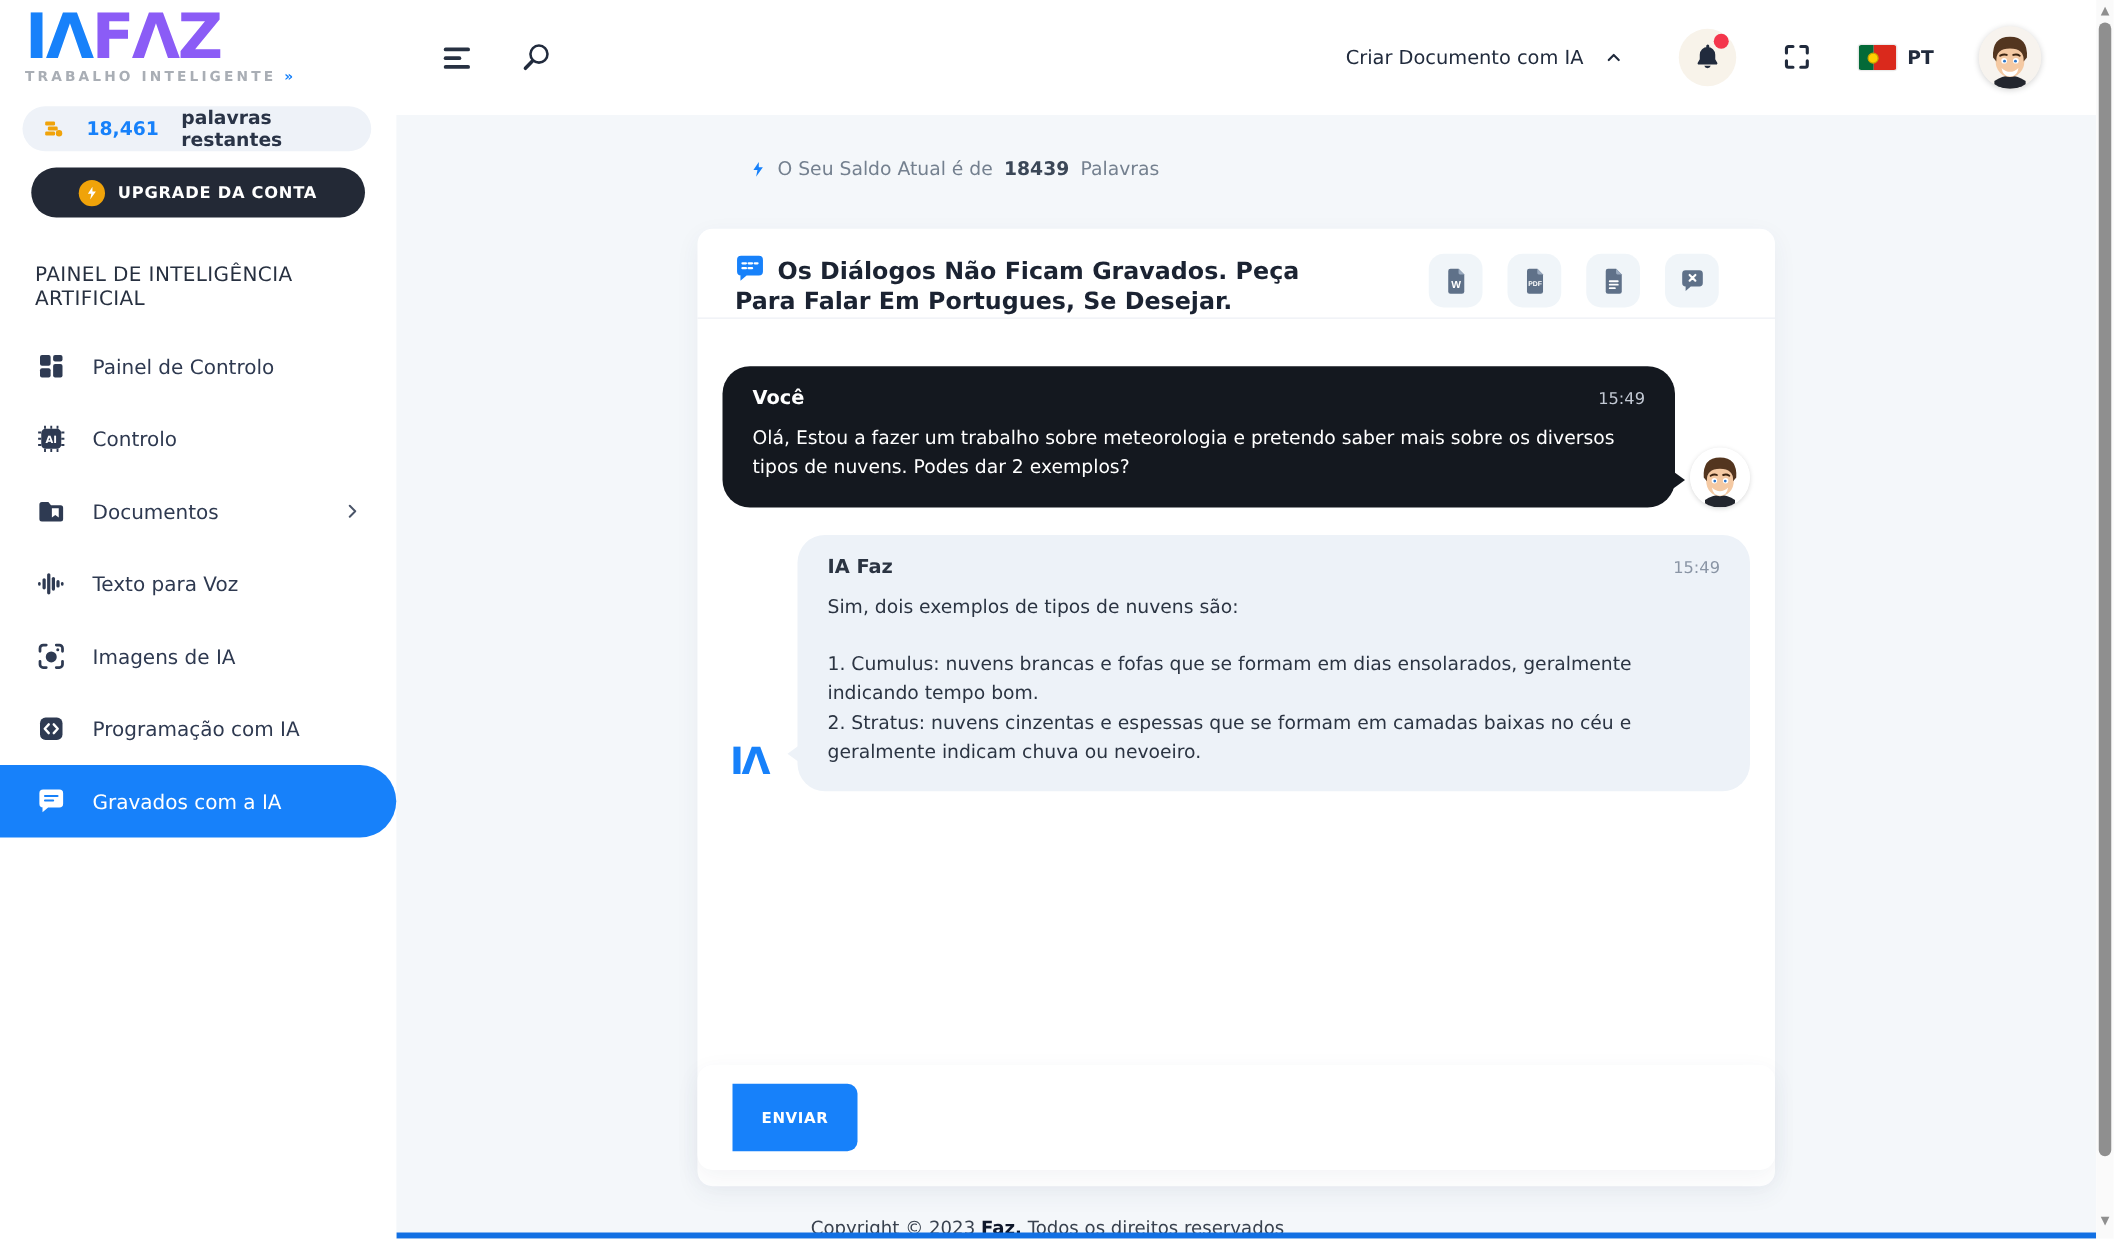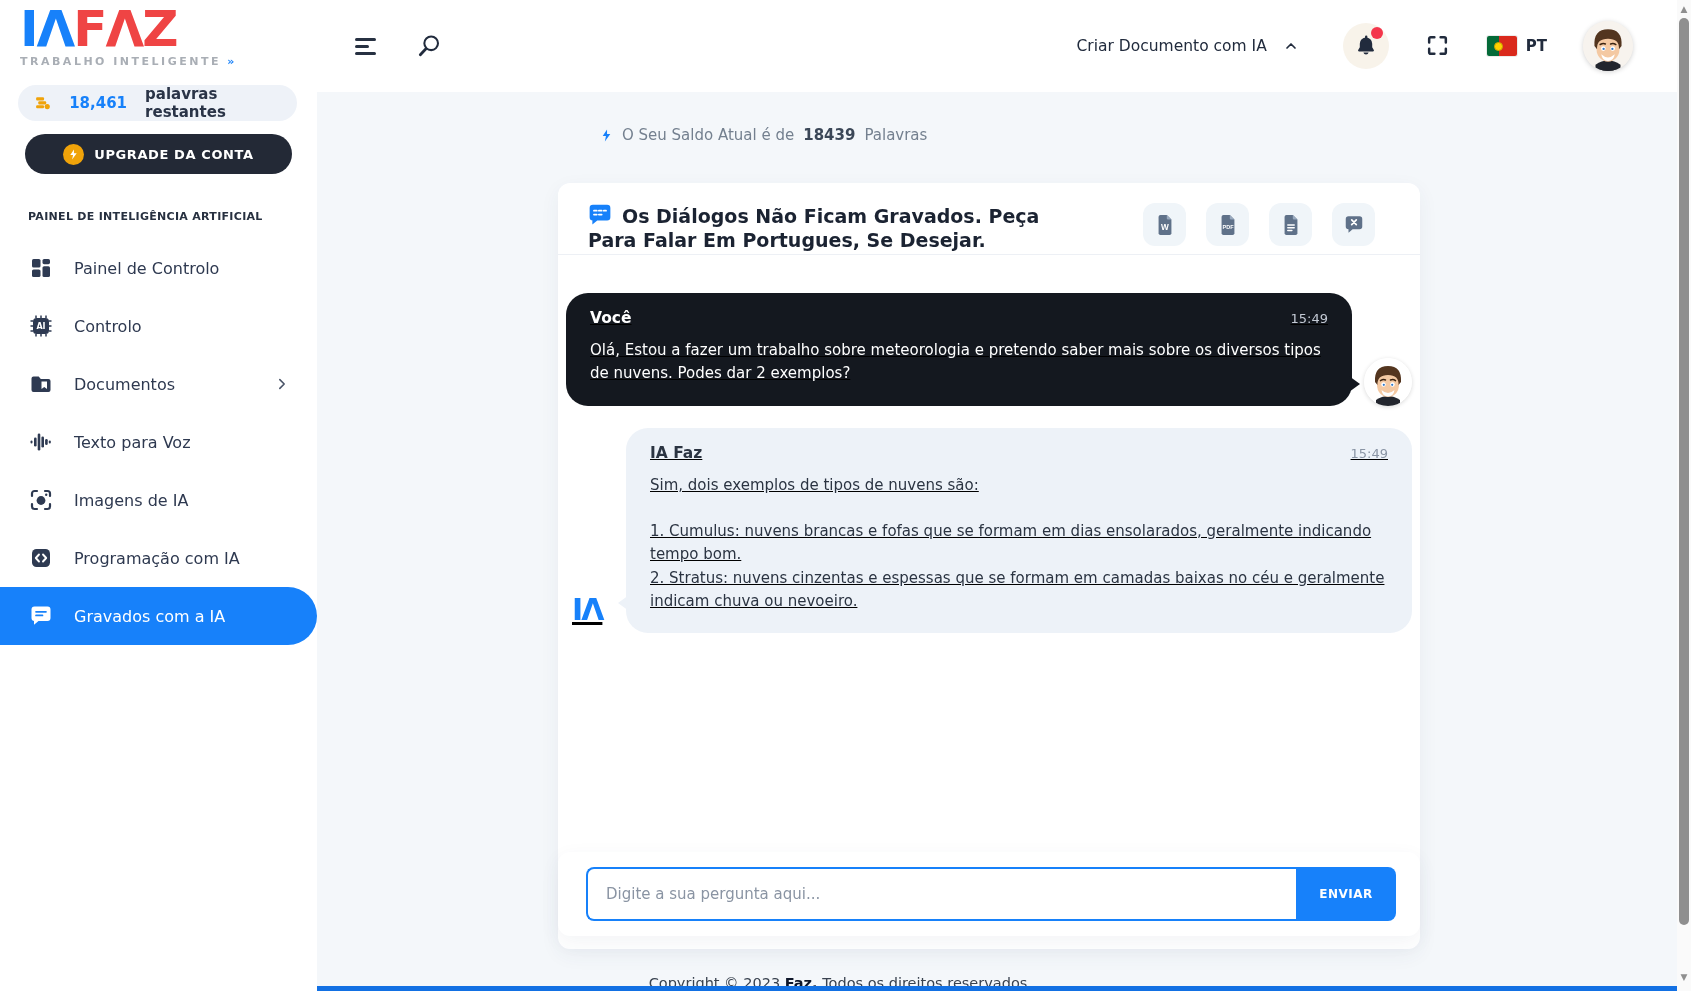--- a/index.html
+++ b/index.html
@@ -5,37 +5,37 @@
   * { margin:0; padding:0; box-sizing:border-box; }
   html,body { width:1691px; height:991px; overflow:hidden; background:#fff;
     font-family:"DejaVu Sans","Liberation Sans",sans-serif; }
   .app { position:relative; width:1691px; height:991px; }
 
   
   .sidebar { position:absolute; left:0; top:0; width:317px; height:991px; background:#fff; z-index:3; }
   .logo { margin:4px 0 0 20px; line-height:1; }
   .logo-word { font-weight:800; font-size:50px; letter-spacing:-2px; }
   .logo-ia { color:#1781fa; }
-  .logo-faz { color:#ef4444; }
+  .logo-faz { color:#8b5cf6; }
   .tagline { margin-top:2px; font-size:11px; font-weight:700; letter-spacing:2.5px; color:#a9aeb5; }
   .tagline .arr { color:#1781fa; letter-spacing:0; }
 
   .words-pill { margin:18px 20px 0 18px; height:36px; background:#eef2f8; border-radius:18px;
     display:flex; align-items:center; gap:18px; padding:0 16px; }
   .words-pill .num { color:#1781fa; font-weight:800; font-size:15px; }
   .words-pill .lbl { color:#2a3447; font-weight:600; font-size:15px; }
 
   .upgrade-btn { margin:13px 25px 0; height:40px; background:#232936; border:none; border-radius:20px;
     display:flex; align-items:center; justify-content:center; gap:10px; color:#fff;
     font-weight:700; font-size:13px; letter-spacing:.6px; cursor:pointer; width:267px;
     font-family:inherit; }
   .bolt-circle { width:21px; height:21px; border-radius:50%; background:#f0a30a;
     display:flex; align-items:center; justify-content:center; }
 
-  .section-label { margin:36px 0 5px 28px; font-size:11px; font-weight:700; color:#273040; letter-spacing:.3px; }
+  .section-label { margin:36px 0 5px 28px; font-size:16px; font-weight:400; color:#273040; letter-spacing:.3px; }
 
   .menu { margin-top:16px; }
   .menu-item { height:58px; display:flex; align-items:center; gap:22px; padding-left:30px;
     color:#2e3950; font-size:16px; font-weight:500; cursor:pointer; }
   .menu-item .mi { width:22px; height:22px; flex:0 0 22px; color:#2e3a52; }
   .menu-item.active { background:#1781fa; color:#fff; width:317px; border-radius:0 29px 29px 0; }
   .menu-item.active .mi { color:#fff; }
   .chev-right { margin-left:auto; margin-right:28px; }
 
   
@@ -77,21 +77,21 @@
   .chat-card { position:absolute; left:241px; top:91px; width:862px; height:766px; background:#fff;
     border-radius:12px; box-shadow:0 6px 20px rgba(50,70,100,.06); }
   .chat-header { display:flex; align-items:flex-start; padding:20px 45px 0 30px; height:72px;
     border-bottom:1px solid #edf0f5; }
   .chat-title { font-size:19px; font-weight:800; color:#1b2332; line-height:1.25; max-width:460px; }
   .chat-title .ticon { display:inline-block; vertical-align:-4px; margin-right:10px; }
   .chat-toolbar { margin-left:auto; display:flex; gap:20px; }
   .tool-btn { width:43px; height:43px; border-radius:12px; background:#f0f5f9; border:none; cursor:pointer;
     display:flex; align-items:center; justify-content:center; }
 
-  .messages { padding:38px 8px 0;text-decoration:underline; }
+  .messages { padding:38px 20px 0; }
   .msg-row { display:flex; }
   .msg-row.ai { margin-top:22px; }
   .bubble { flex:1; border-radius:22px; padding:16px 24px 20px; position:relative; }
   .bubble-user { background:#14181f; color:#fff; }
   .bubble-user:after { content:""; position:absolute; right:-8px; bottom:14px; width:0; height:0;
     border-top:8px solid transparent; border-bottom:8px solid transparent; border-left:11px solid #14181f; }
   .bubble-ai { background:#edf2f8; color:#2b3442; }
   .bubble-ai:before { content:""; position:absolute; left:-8px; bottom:22px; width:0; height:0;
     border-top:8px solid transparent; border-bottom:8px solid transparent; border-right:11px solid #edf2f8; }
   .bubble-head { display:flex; justify-content:space-between; align-items:baseline; margin-bottom:12px; }
@@ -408,21 +408,20 @@
             <div class="bubble-text pre">Sim, dois exemplos de tipos de nuvens são:
 
 1. Cumulus: nuvens brancas e fofas que se formam em dias ensolarados, geralmente indicando tempo bom.
 2. Stratus: nuvens cinzentas e espessas que se formam em camadas baixas no céu e geralmente indicam chuva ou nevoeiro.</div>
           </div>
         </div>
       </div>
     </section>
 
     <section class="input-card">
-      <input class="chat-input" type="text" placeholder="Digite a sua pergunta aqui..." style="">
       <button class="send-btn">ENVIAR</button>
     </section>
 
     <div class="footer">
       <span>Copyright © 2023</span>
       <span class="brand">Faz.</span>
       <span>Todos os direitos reservados</span>
     </div>
 
     <div class="bottom-line"></div>

